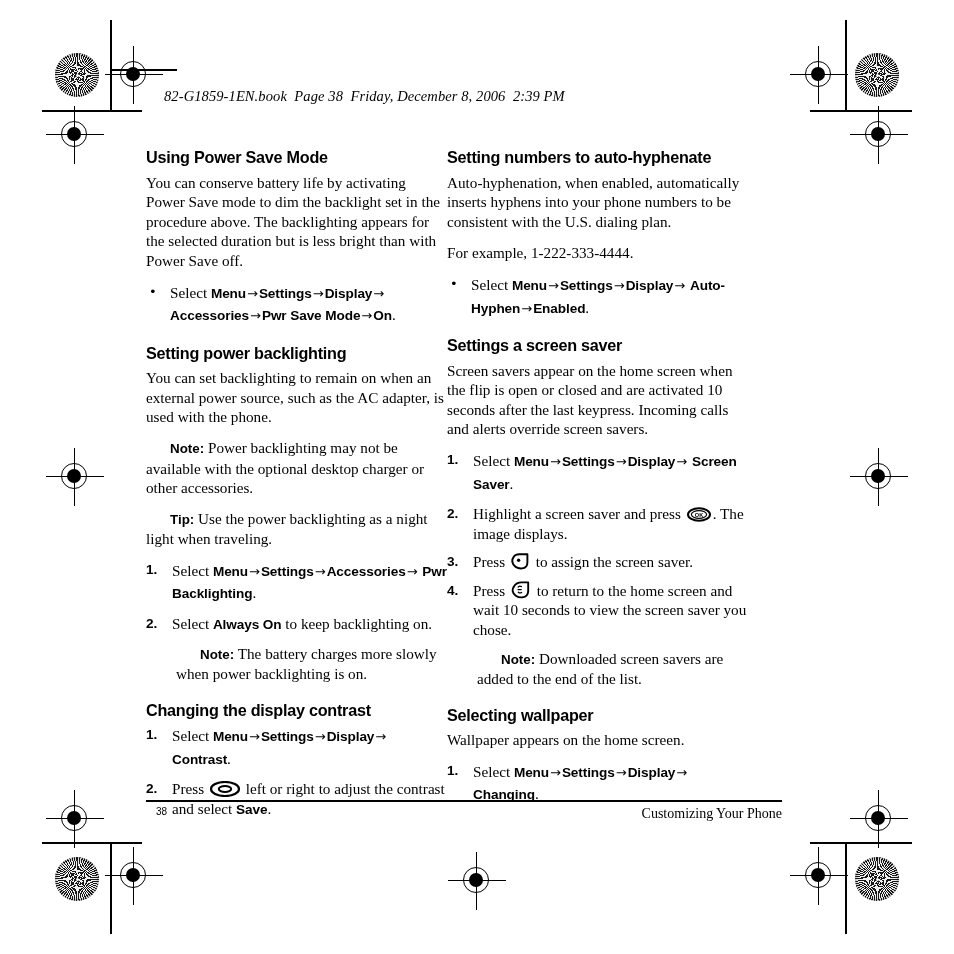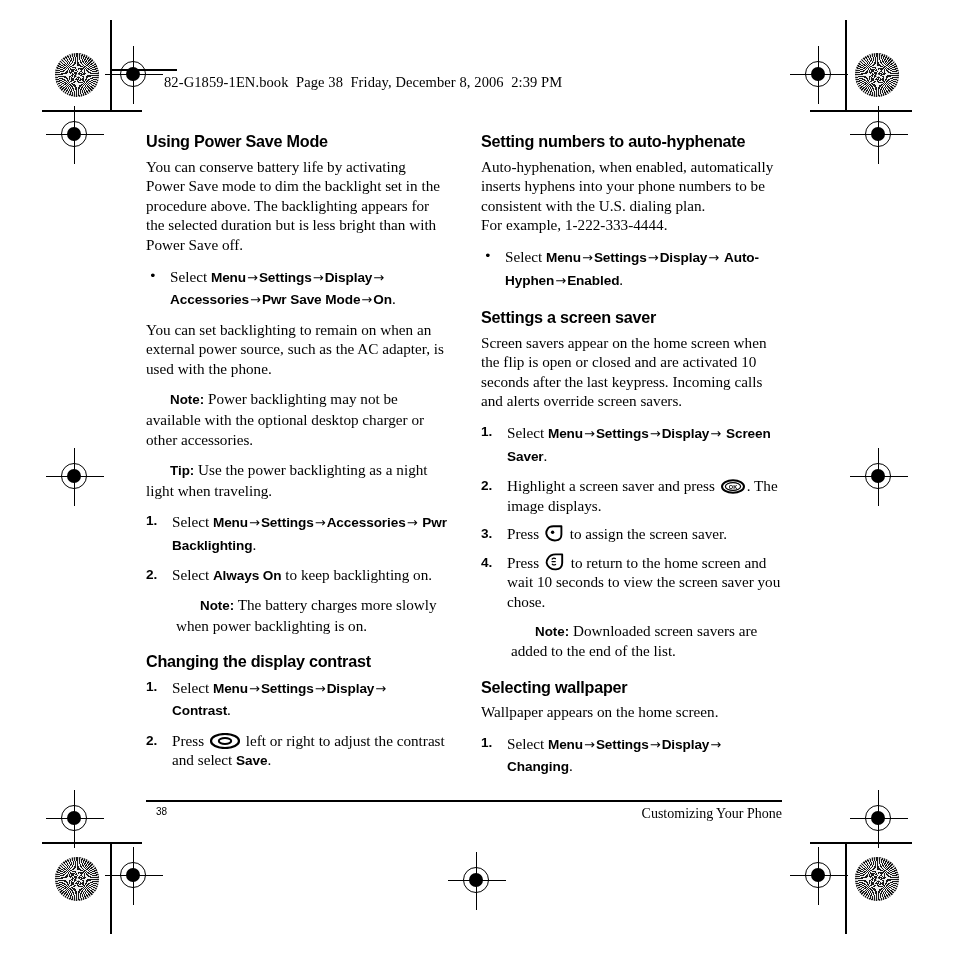--- a/index.html
+++ b/index.html
@@ -70,48 +70,48 @@
 
   .crop-line {
     position: absolute;
     background: #000;
   }
 
   
   .file-header {
     position: absolute;
     left: 164px;
-    top: 74px;
+    top: 88px;
     font-family: "Liberation Serif", serif;
     font-size: 14.5px;
     letter-spacing: 0.1px;
     white-space: pre;
+    font-style: italic;
   }
   .header-rule {
     position: absolute;
     left: 112px;
     top: 69px;
     width: 65px;
     height: 1.6px;
     background: #000;
   }
 
   
   .page {
     position: absolute;
     left: 0; top: 0;
     width: 954px; height: 954px;
   }
   .columns {
     position: absolute;
     left: 146px;
-    top: 132px;
+    top: 148px;
     width: 636px;
     display: flex;
-    gap: 34px;
   }
   .col {
     width: 301px;
   }
 
   h2.sec {
     font-family: "Liberation Sans", sans-serif;
     font-weight: bold;
     font-size: 16.2px;
     line-height: 1.15;
@@ -309,20 +309,21 @@
     <div class="col">
 
       <h2 class="sec">Using Power Save Mode</h2>
       <p class="body">You can conserve battery life by activating Power Save mode to dim the backlight set in the procedure above. The backlighting appears for the selected duration but is less bright than with Power Save off.</p>
 
       <div class="item loose">
         <div class="marker bullet">•</div>
         <div class="itxt"><span>Select </span><b class="menu">Menu</b><span class="arrow">→</span><b class="menu">Settings</b><span class="arrow">→</span><b class="menu">Display</b><span class="arrow">→</span> <b class="menu">Accessories</b><span class="arrow">→</span><b class="menu">Pwr Save Mode</b><span class="arrow">→</span><b class="menu">On</b><span>.</span></div>
       </div>
 
+      <h2 class="sec spaced">Setting power backlighting</h2>
       <p class="body">You can set backlighting to remain on when an external power source, such as the AC adapter, is used with the phone.</p>
 
       <p class="body"><span class="lbl">Note:</span><span>  Power backlighting may not be available with the optional desktop charger or other accessories.</span></p>
 
       <p class="body"><span class="lbl">Tip:</span><span>  Use the power backlighting as a night light when traveling.</span></p>
 
       <div class="item loose">
         <div class="marker">1.</div>
         <div class="itxt"><span>Select </span><b class="menu">Menu</b><span class="arrow">→</span><b class="menu">Settings</b><span class="arrow">→</span><b class="menu">Accessories</b><span class="arrow">→</span> <b class="menu">Pwr Backlighting</b><span>.</span></div>
       </div>
@@ -347,21 +348,21 @@
                 <ellipse cx="15" cy="8" rx="14" ry="7" fill="none" stroke="#000" stroke-width="2.2"></ellipse>
                 <ellipse cx="15" cy="8" rx="6.2" ry="3" fill="none" stroke="#000" stroke-width="2"></ellipse>
               </svg></span><span> left or right to adjust the contrast and select </span><b class="menu">Save</b><span>.</span></div>
       </div>
 
     </div>
 
     <div class="col">
 
       <h2 class="sec">Setting numbers to auto-hyphenate</h2>
-      <p class="body tight" style="margin-bottom:0">Auto-hyphenation, when enabled, automatically inserts hyphens into your phone numbers to be consistent with the U.S. dialing plan.</p>
+      <p class="body tight" style="margin-bottom:12px">Auto-hyphenation, when enabled, automatically inserts hyphens into your phone numbers to be consistent with the U.S. dialing plan.</p>
       <p class="body">For example, 1-222-333-4444.</p>
 
       <div class="item loose">
         <div class="marker bullet">•</div>
         <div class="itxt"><span>Select </span><b class="menu">Menu</b><span class="arrow">→</span><b class="menu">Settings</b><span class="arrow">→</span><b class="menu">Display</b><span class="arrow">→</span> <b class="menu">Auto-Hyphen</b><span class="arrow">→</span><b class="menu">Enabled</b><span>.</span></div>
       </div>
 
       <h2 class="sec spaced">Settings a screen saver</h2>
       <p class="body">Screen savers appear on the home screen when the flip is open or closed and are activated 10 seconds after the last keypress. Incoming calls and alerts override screen savers.</p>
 

